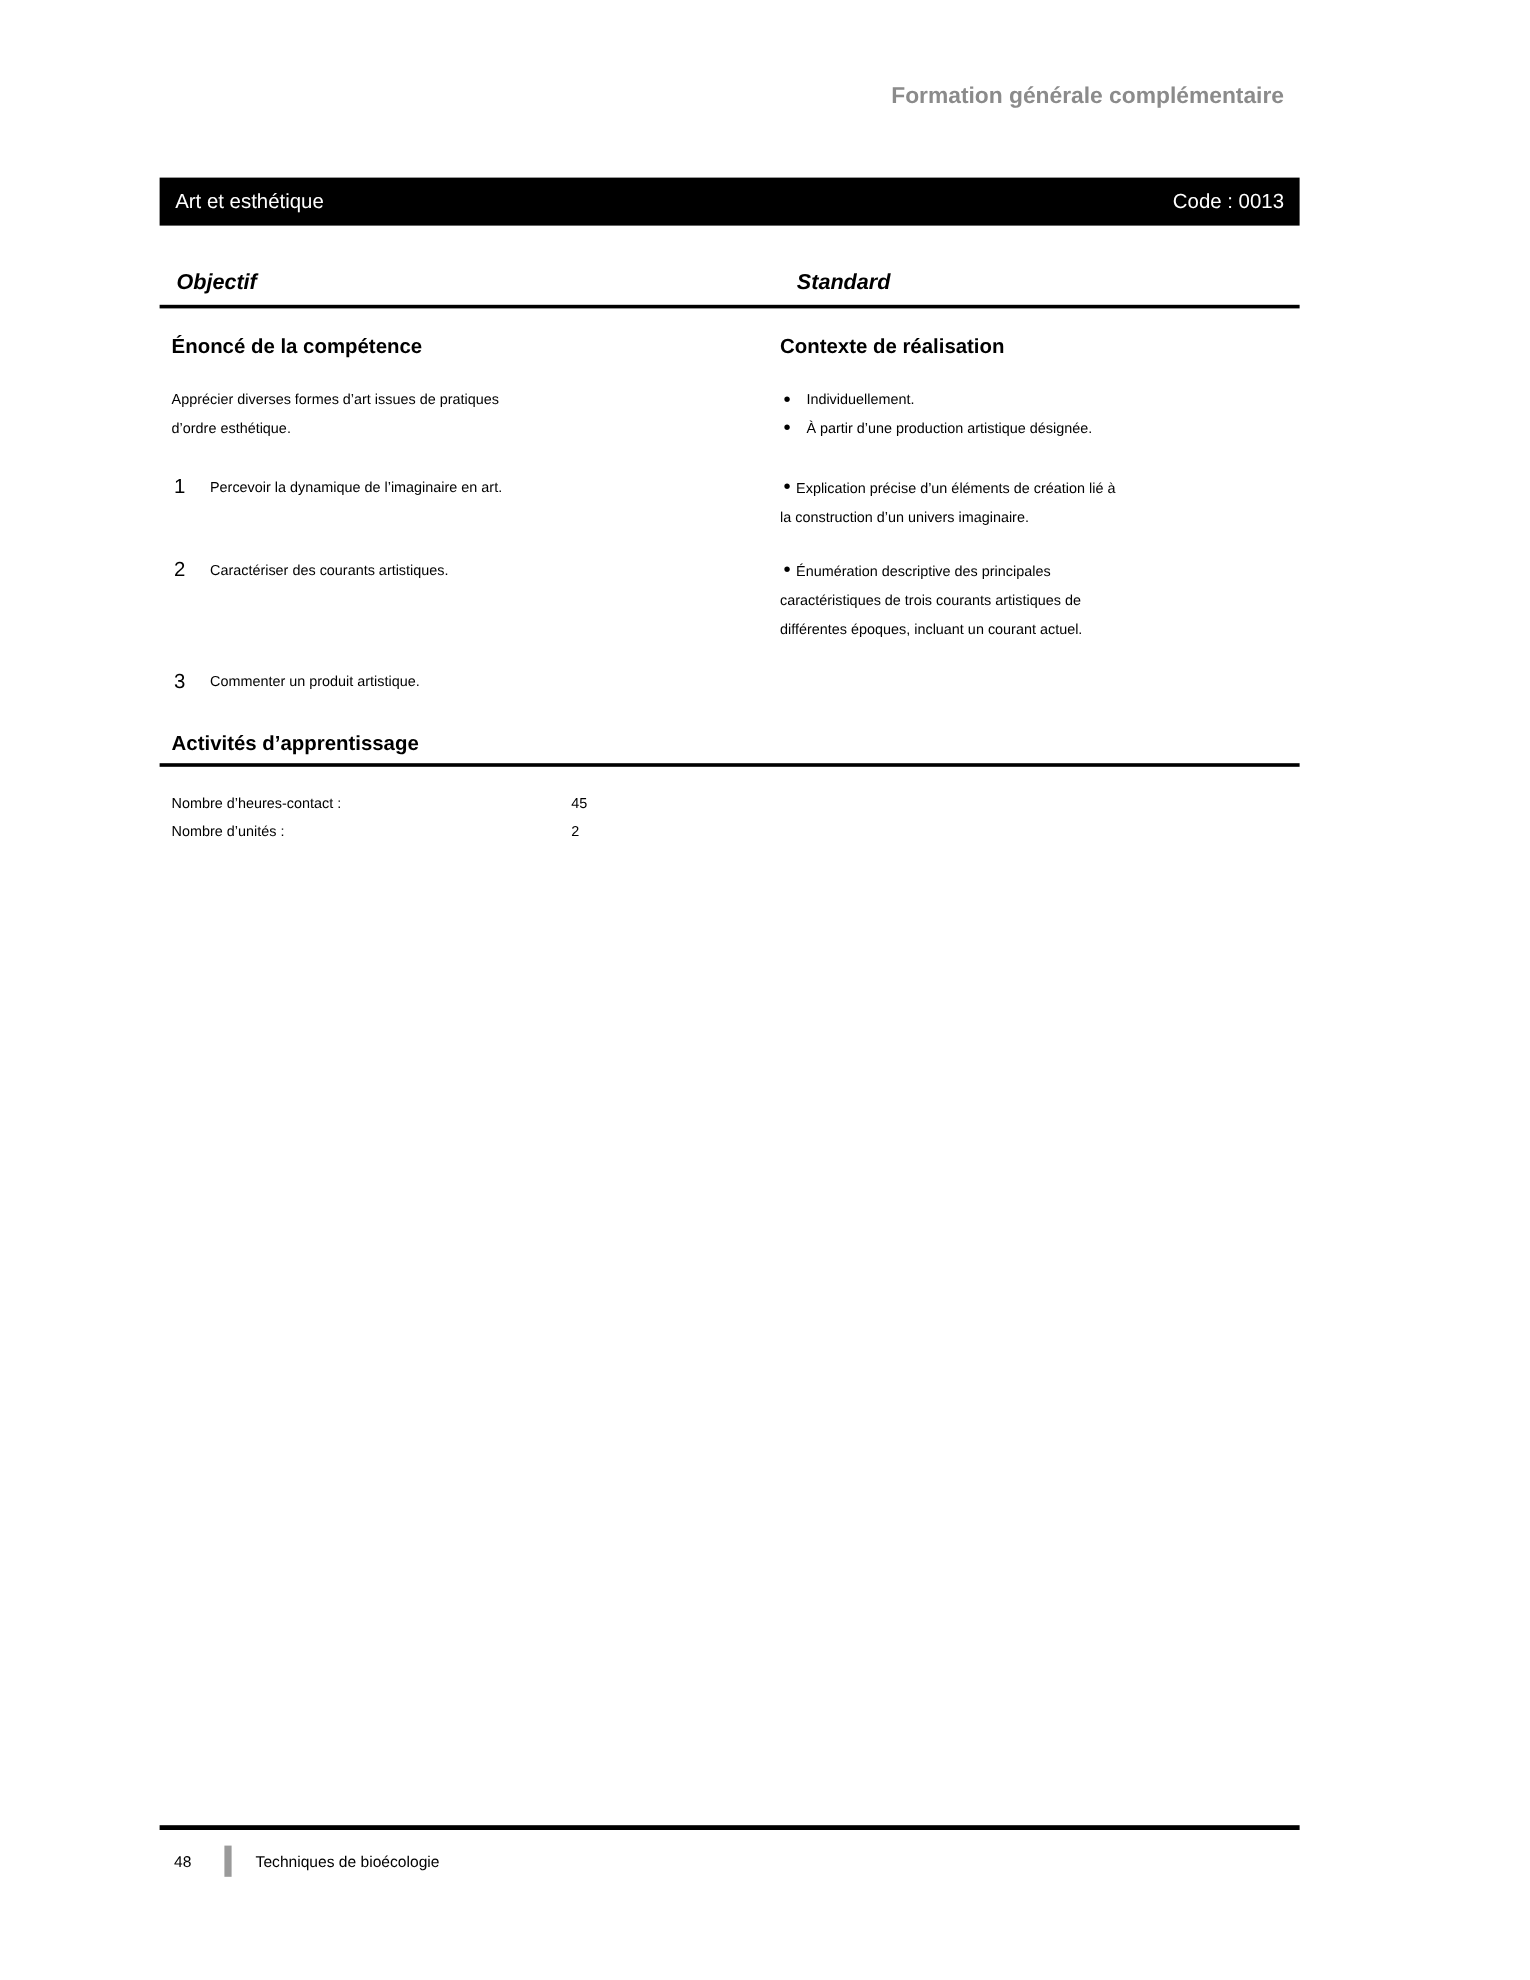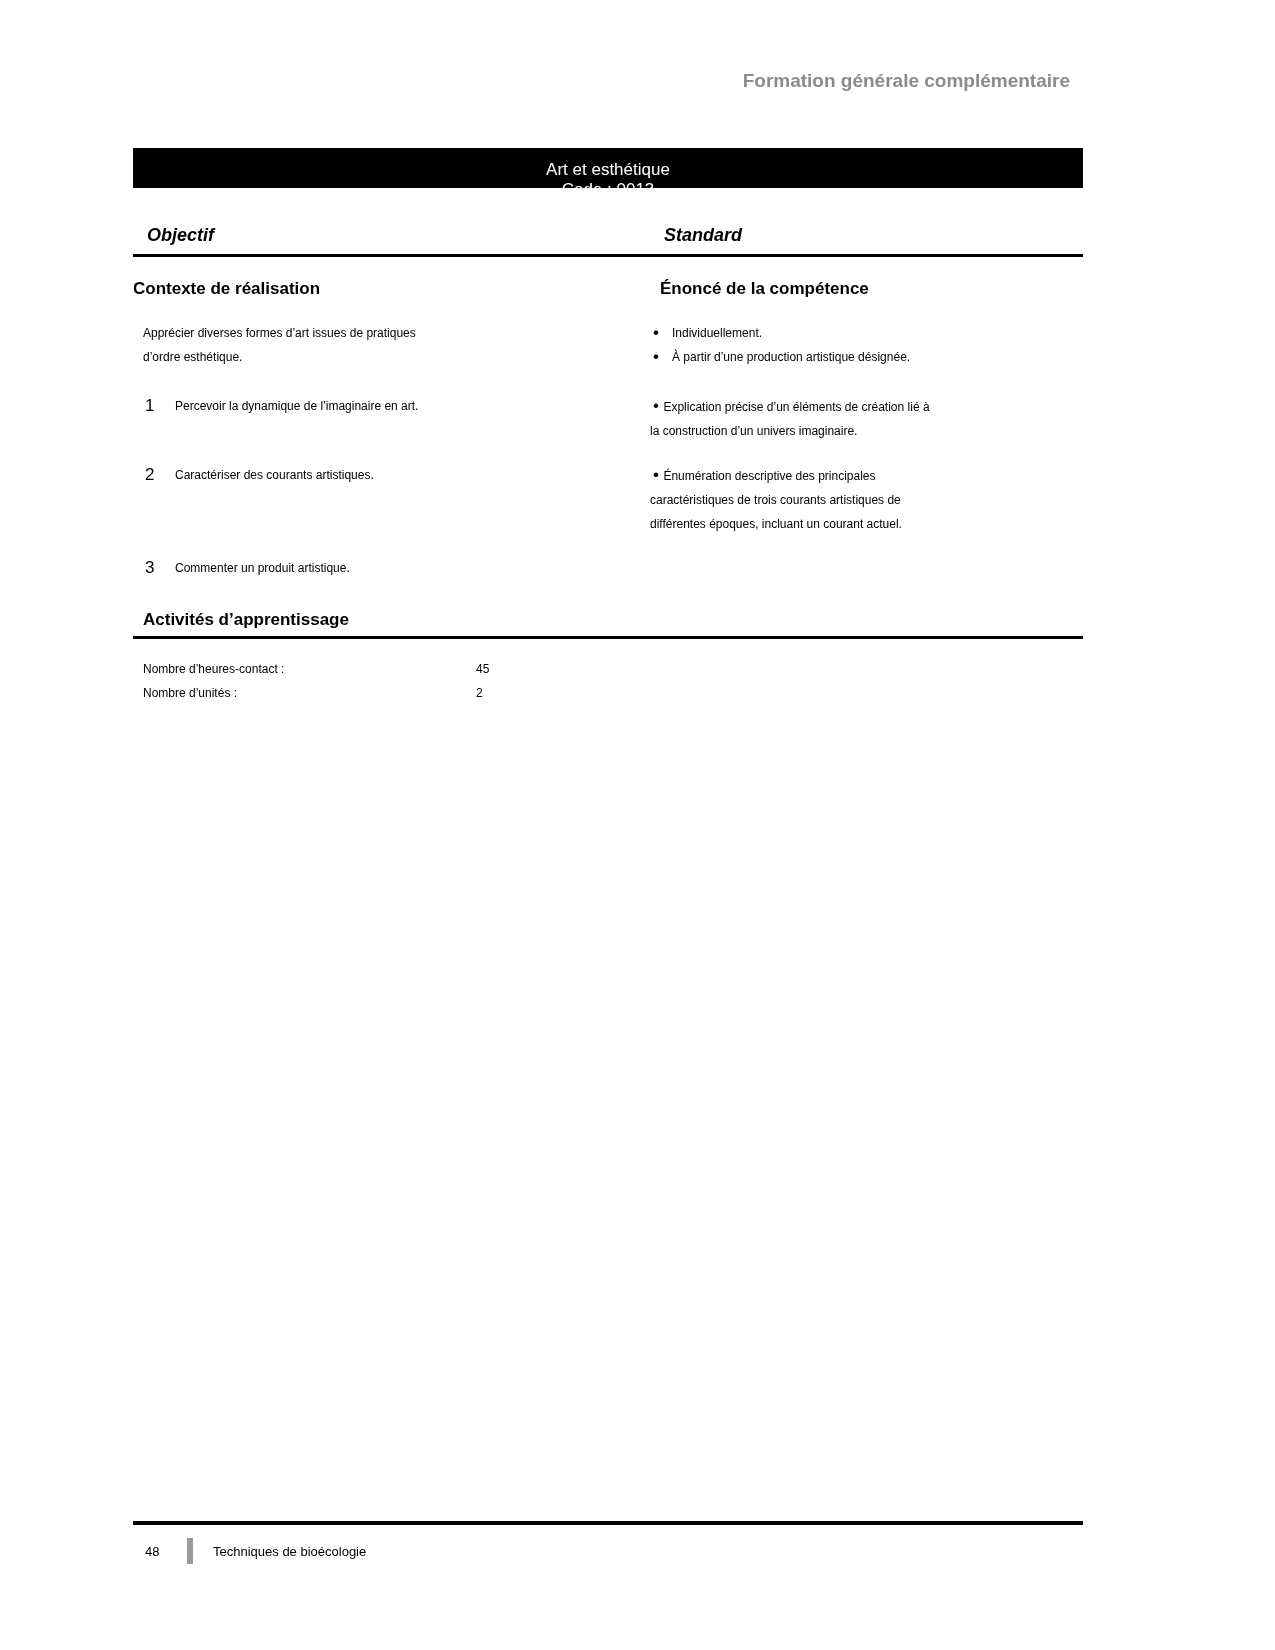--- a/index.html
+++ b/index.html
@@ -17,23 +17,22 @@
     position: absolute; top: 70px; right: 205px;
     font-size: 19px; color: #8b8b8b; font-weight: bold;
   }
 
   
   .title-bar {
     position: absolute; top: 148px; left: 133px;
     width: 950px; height: 40px;
     background: #000; color: #fff;
     display: flex; align-items: center; justify-content: space-between;
-    padding: 12px 13px;
+    padding: 0 13px;
     font-size: 17px;
-    flex-direction: column;
   }
 
   
   .main { position: absolute; top: 222px; left: 133px; width: 950px; }
 
   .cols { display: grid; grid-template-columns: 517px 433px; align-items: start; }
 
   .col-headers {
     border-bottom: 3px solid #000;
     padding-bottom: 8px; padding-top: 3px;
@@ -95,22 +94,22 @@
   </div>
 
   <div class="main">
 
     <div class="cols col-headers">
       <div class="col-header">Objectif</div>
       <div class="col-header">Standard</div>
     </div>
 
     <div class="cols row-1">
+      <div class="sect-head pad-l">Énoncé de la compétence</div>
       <div class="sect-head">Contexte de réalisation</div>
-      <div class="sect-head pad-l">Énoncé de la compétence</div>
     </div>
 
     <div class="cols row-2">
       <div class="body-text enonce-text">Apprécier diverses formes d’art issues de pratiques
 d’ordre esthétique.</div>
       <div class="bullet-list">
         <div class="bullet-item">
           <span class="bullet-marker"></span>
           <span class="body-text bullet-text">Individuellement.</span>
         </div>

